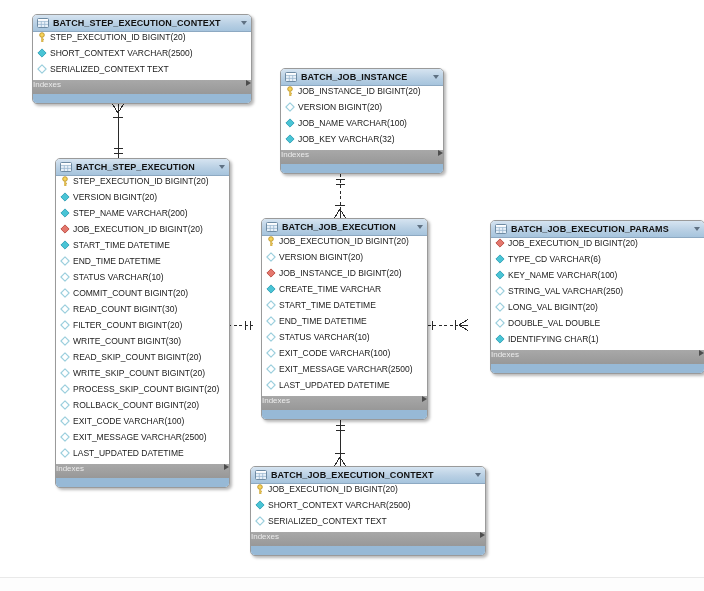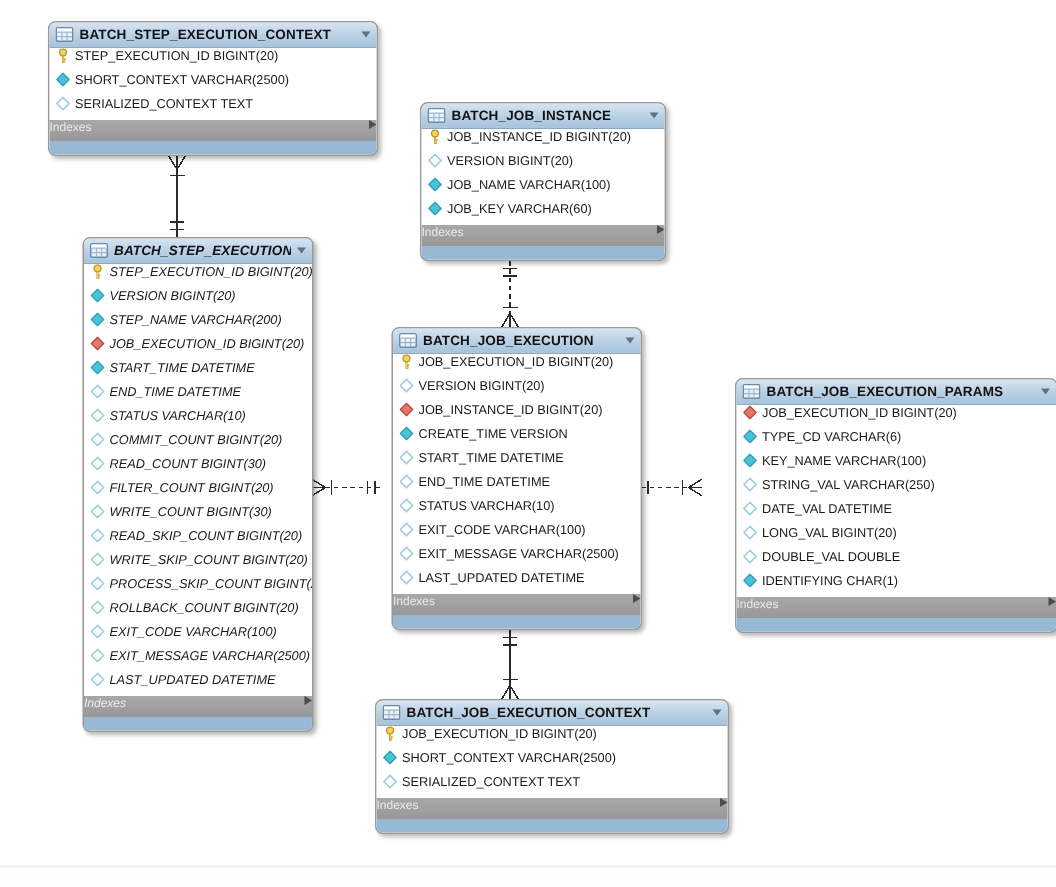--- a/index.html
+++ b/index.html
@@ -162,30 +162,30 @@
               </svg>
             </span>
     <span class="col-text">JOB_NAME VARCHAR(100)</span>
   </div>
           <div class="tbl-row">
     <span class="col-icon">
               <svg width="10" height="10" viewBox="0 0 10 10">
                 <path d="M5 0.9 L9.1 5 L5 9.1 L0.9 5 Z" fill="#49c4d5" stroke="#2e9fb5" stroke-width="0.9" stroke-linejoin="round"></path>
               </svg>
             </span>
-    <span class="col-text">JOB_KEY VARCHAR(60)</span>
+    <span class="col-text">JOB_KEY VARCHAR(32)</span>
   </div>
         </div>
     <div class="tbl-footer">
       <span class="tbl-footer-label">Indexes</span>
       <span class="tbl-expand"></span>
     </div>
     <div class="tbl-bar"></div>
   </div>
-      <div class="tbl" style="left: 33px; top: 158px; width: 154px; font-style: italic;">
+      <div class="tbl" style="left: 33px; top: 158px; width: 175px;">
     <div class="tbl-header">
       <span class="tbl-icon">
             <svg width="12" height="10" viewBox="0 0 12 10">
               <rect x="0.5" y="0.5" width="11" height="9" rx="1" fill="#e8f1f9" stroke="#6e8ba3" stroke-width="1"></rect>
               <rect x="1" y="1" width="10" height="2.4" fill="#ffffff"></rect>
               <path d="M1 3.4 h10 M1 6.4 h10 M4.3 3.4 V9 M7.7 3.4 V9" stroke="#9cb8cf" stroke-width="0.8" fill="none"></path>
             </svg>
           </span>
       <span class="tbl-title">BATCH_STEP_EXECUTION</span>
       <span class="tbl-collapse"></span>
@@ -382,21 +382,21 @@
               </svg>
             </span>
     <span class="col-text">JOB_INSTANCE_ID BIGINT(20)</span>
   </div>
           <div class="tbl-row">
     <span class="col-icon">
               <svg width="10" height="10" viewBox="0 0 10 10">
                 <path d="M5 0.9 L9.1 5 L5 9.1 L0.9 5 Z" fill="#49c4d5" stroke="#2e9fb5" stroke-width="0.9" stroke-linejoin="round"></path>
               </svg>
             </span>
-    <span class="col-text">CREATE_TIME VERSION</span>
+    <span class="col-text">CREATE_TIME VARCHAR</span>
   </div>
           <div class="tbl-row">
     <span class="col-icon">
               <svg width="10" height="10" viewBox="0 0 10 10">
                 <path d="M5 0.9 L9.1 5 L5 9.1 L0.9 5 Z" fill="#ffffff" stroke="#9ccfdd" stroke-width="1.1" stroke-linejoin="round"></path>
               </svg>
             </span>
     <span class="col-text">START_TIME DATETIME</span>
   </div>
           <div class="tbl-row">
@@ -439,21 +439,21 @@
             </span>
     <span class="col-text">LAST_UPDATED DATETIME</span>
   </div>
         </div>
     <div class="tbl-footer">
       <span class="tbl-footer-label">Indexes</span>
       <span class="tbl-expand"></span>
     </div>
     <div class="tbl-bar"></div>
   </div>
-      <div class="tbl" style="left: 468px; top: 252px; width: 215px;">
+      <div class="tbl" style="left: 468px; top: 220px; width: 215px;">
     <div class="tbl-header">
       <span class="tbl-icon">
             <svg width="12" height="10" viewBox="0 0 12 10">
               <rect x="0.5" y="0.5" width="11" height="9" rx="1" fill="#e8f1f9" stroke="#6e8ba3" stroke-width="1"></rect>
               <rect x="1" y="1" width="10" height="2.4" fill="#ffffff"></rect>
               <path d="M1 3.4 h10 M1 6.4 h10 M4.3 3.4 V9 M7.7 3.4 V9" stroke="#9cb8cf" stroke-width="0.8" fill="none"></path>
             </svg>
           </span>
       <span class="tbl-title">BATCH_JOB_EXECUTION_PARAMS</span>
       <span class="tbl-collapse"></span>
@@ -483,28 +483,20 @@
             </span>
     <span class="col-text">KEY_NAME VARCHAR(100)</span>
   </div>
           <div class="tbl-row">
     <span class="col-icon">
               <svg width="10" height="10" viewBox="0 0 10 10">
                 <path d="M5 0.9 L9.1 5 L5 9.1 L0.9 5 Z" fill="#ffffff" stroke="#9ccfdd" stroke-width="1.1" stroke-linejoin="round"></path>
               </svg>
             </span>
     <span class="col-text">STRING_VAL VARCHAR(250)</span>
-  </div>
-          <div class="tbl-row">
-    <span class="col-icon">
-              <svg width="10" height="10" viewBox="0 0 10 10">
-                <path d="M5 0.9 L9.1 5 L5 9.1 L0.9 5 Z" fill="#ffffff" stroke="#9ccfdd" stroke-width="1.1" stroke-linejoin="round"></path>
-              </svg>
-            </span>
-    <span class="col-text">DATE_VAL DATETIME</span>
   </div>
           <div class="tbl-row">
     <span class="col-icon">
               <svg width="10" height="10" viewBox="0 0 10 10">
                 <path d="M5 0.9 L9.1 5 L5 9.1 L0.9 5 Z" fill="#ffffff" stroke="#9ccfdd" stroke-width="1.1" stroke-linejoin="round"></path>
               </svg>
             </span>
     <span class="col-text">LONG_VAL BIGINT(20)</span>
   </div>
           <div class="tbl-row">

